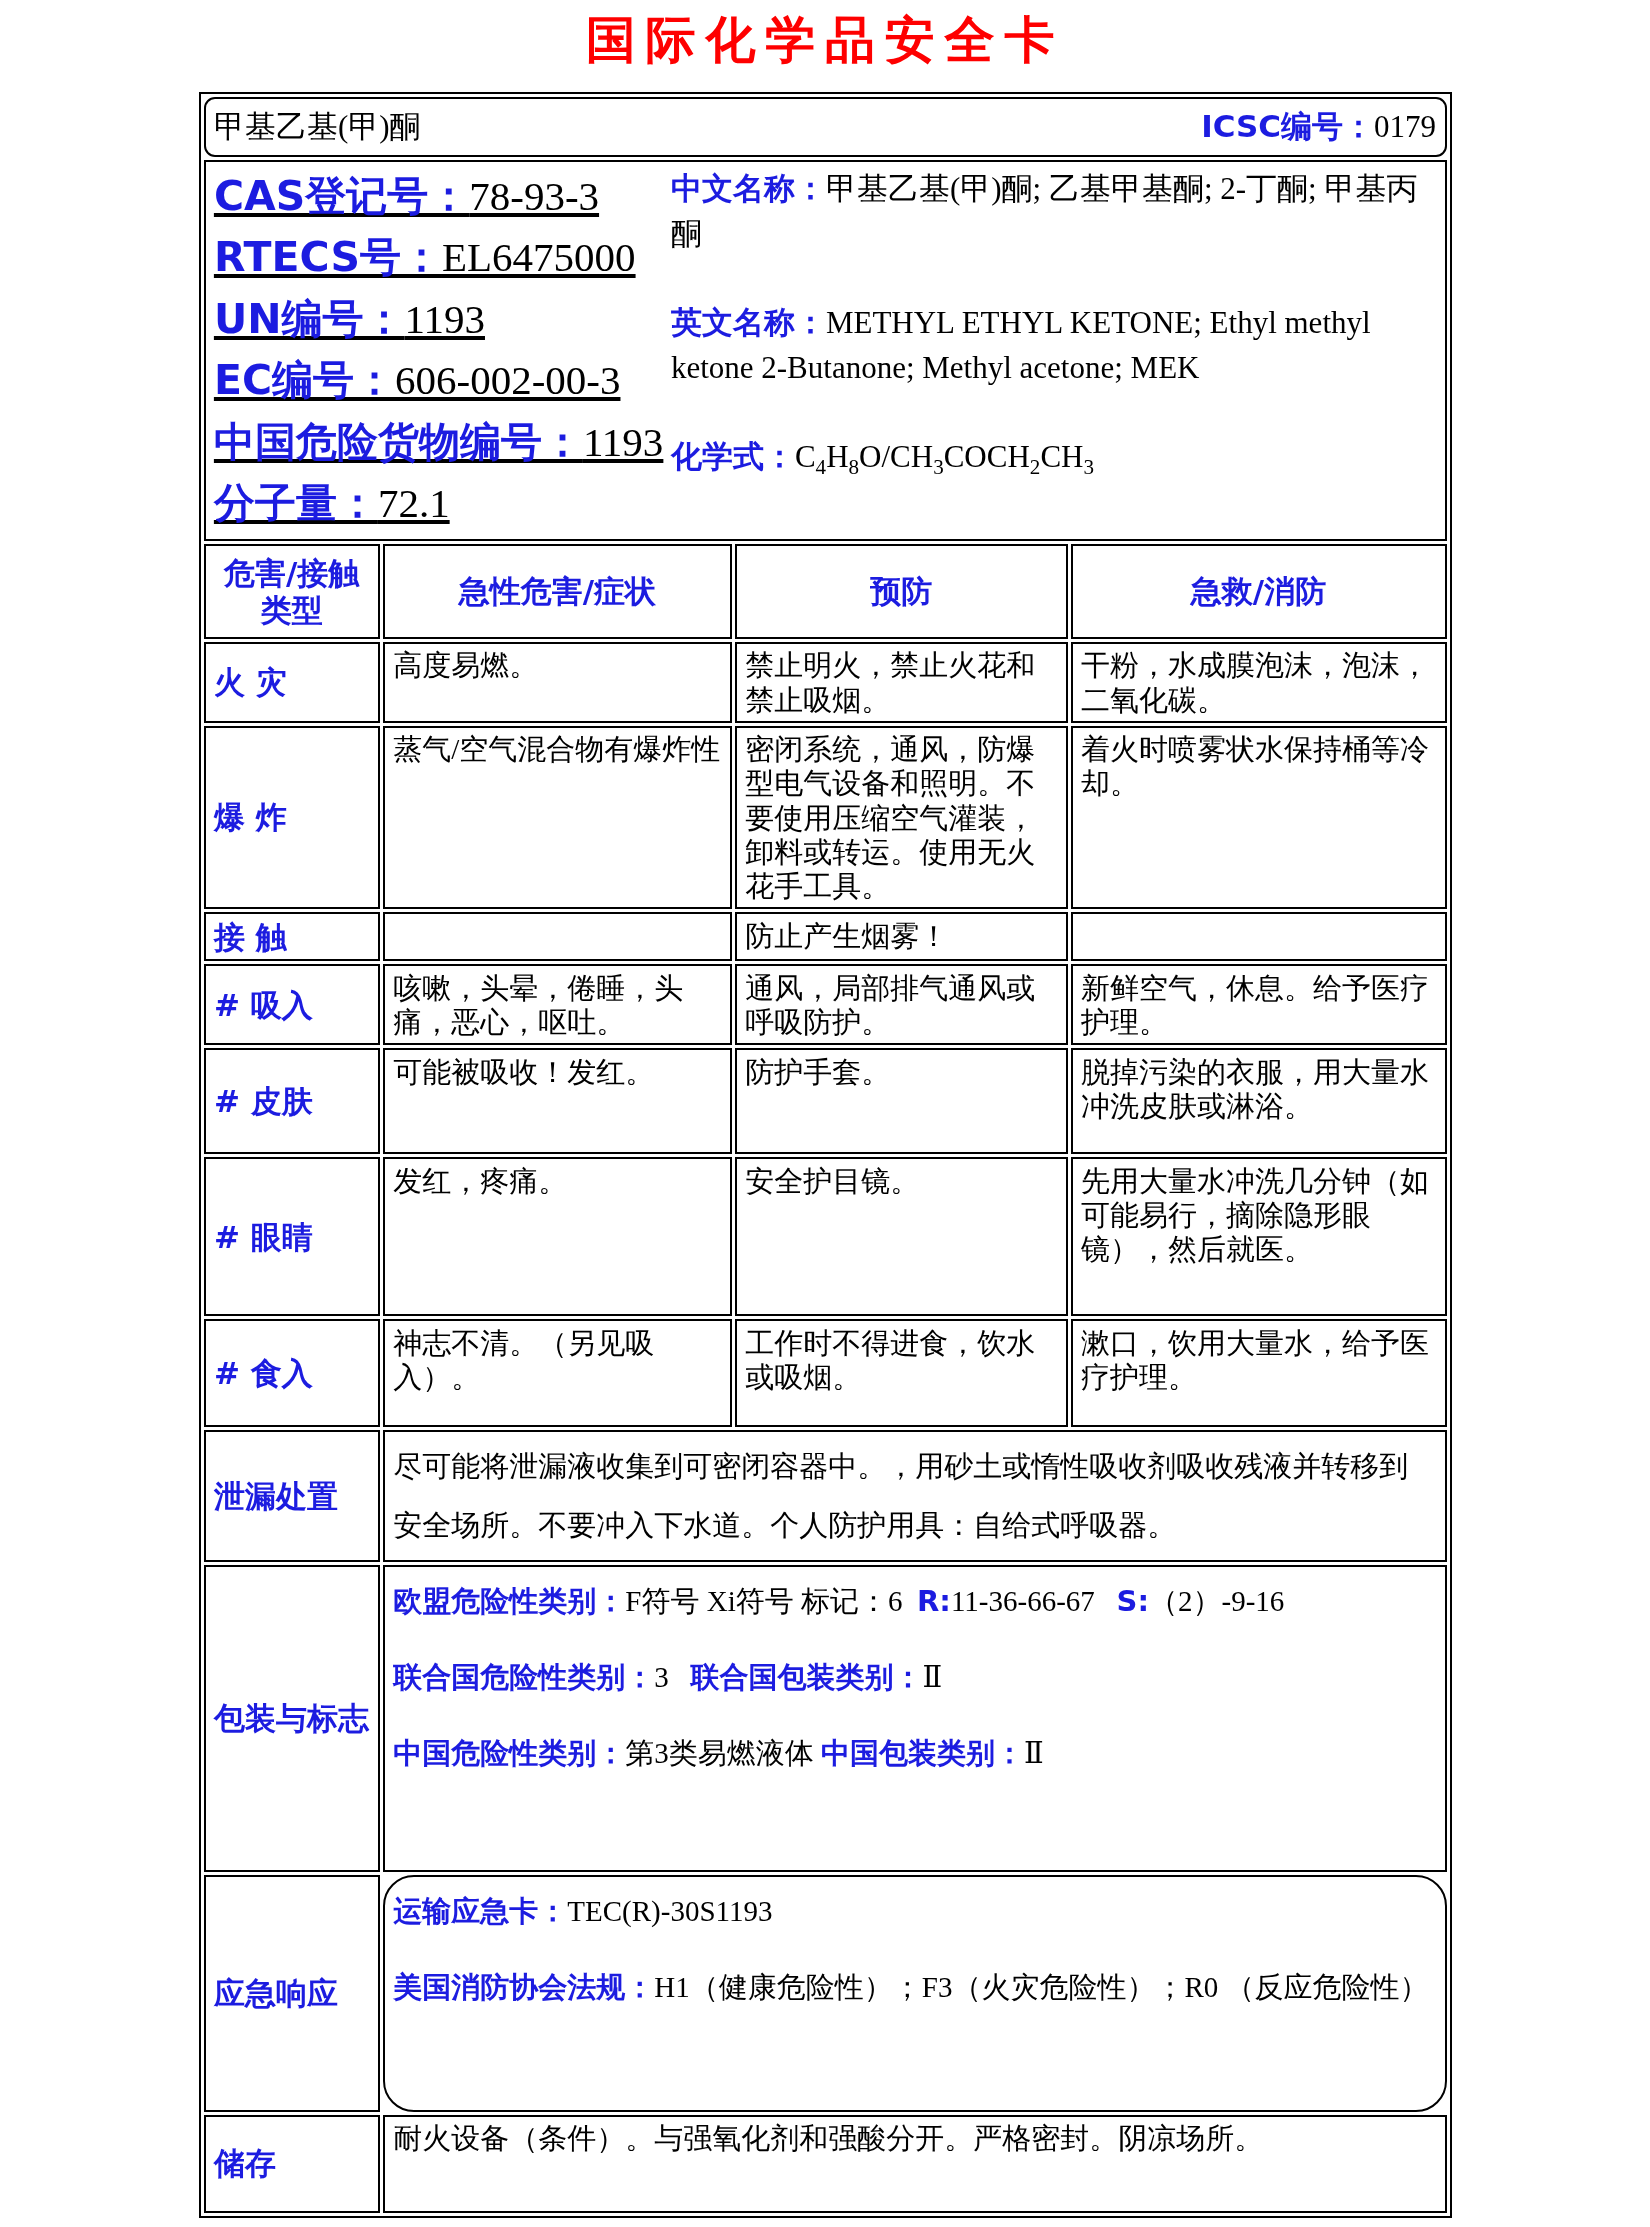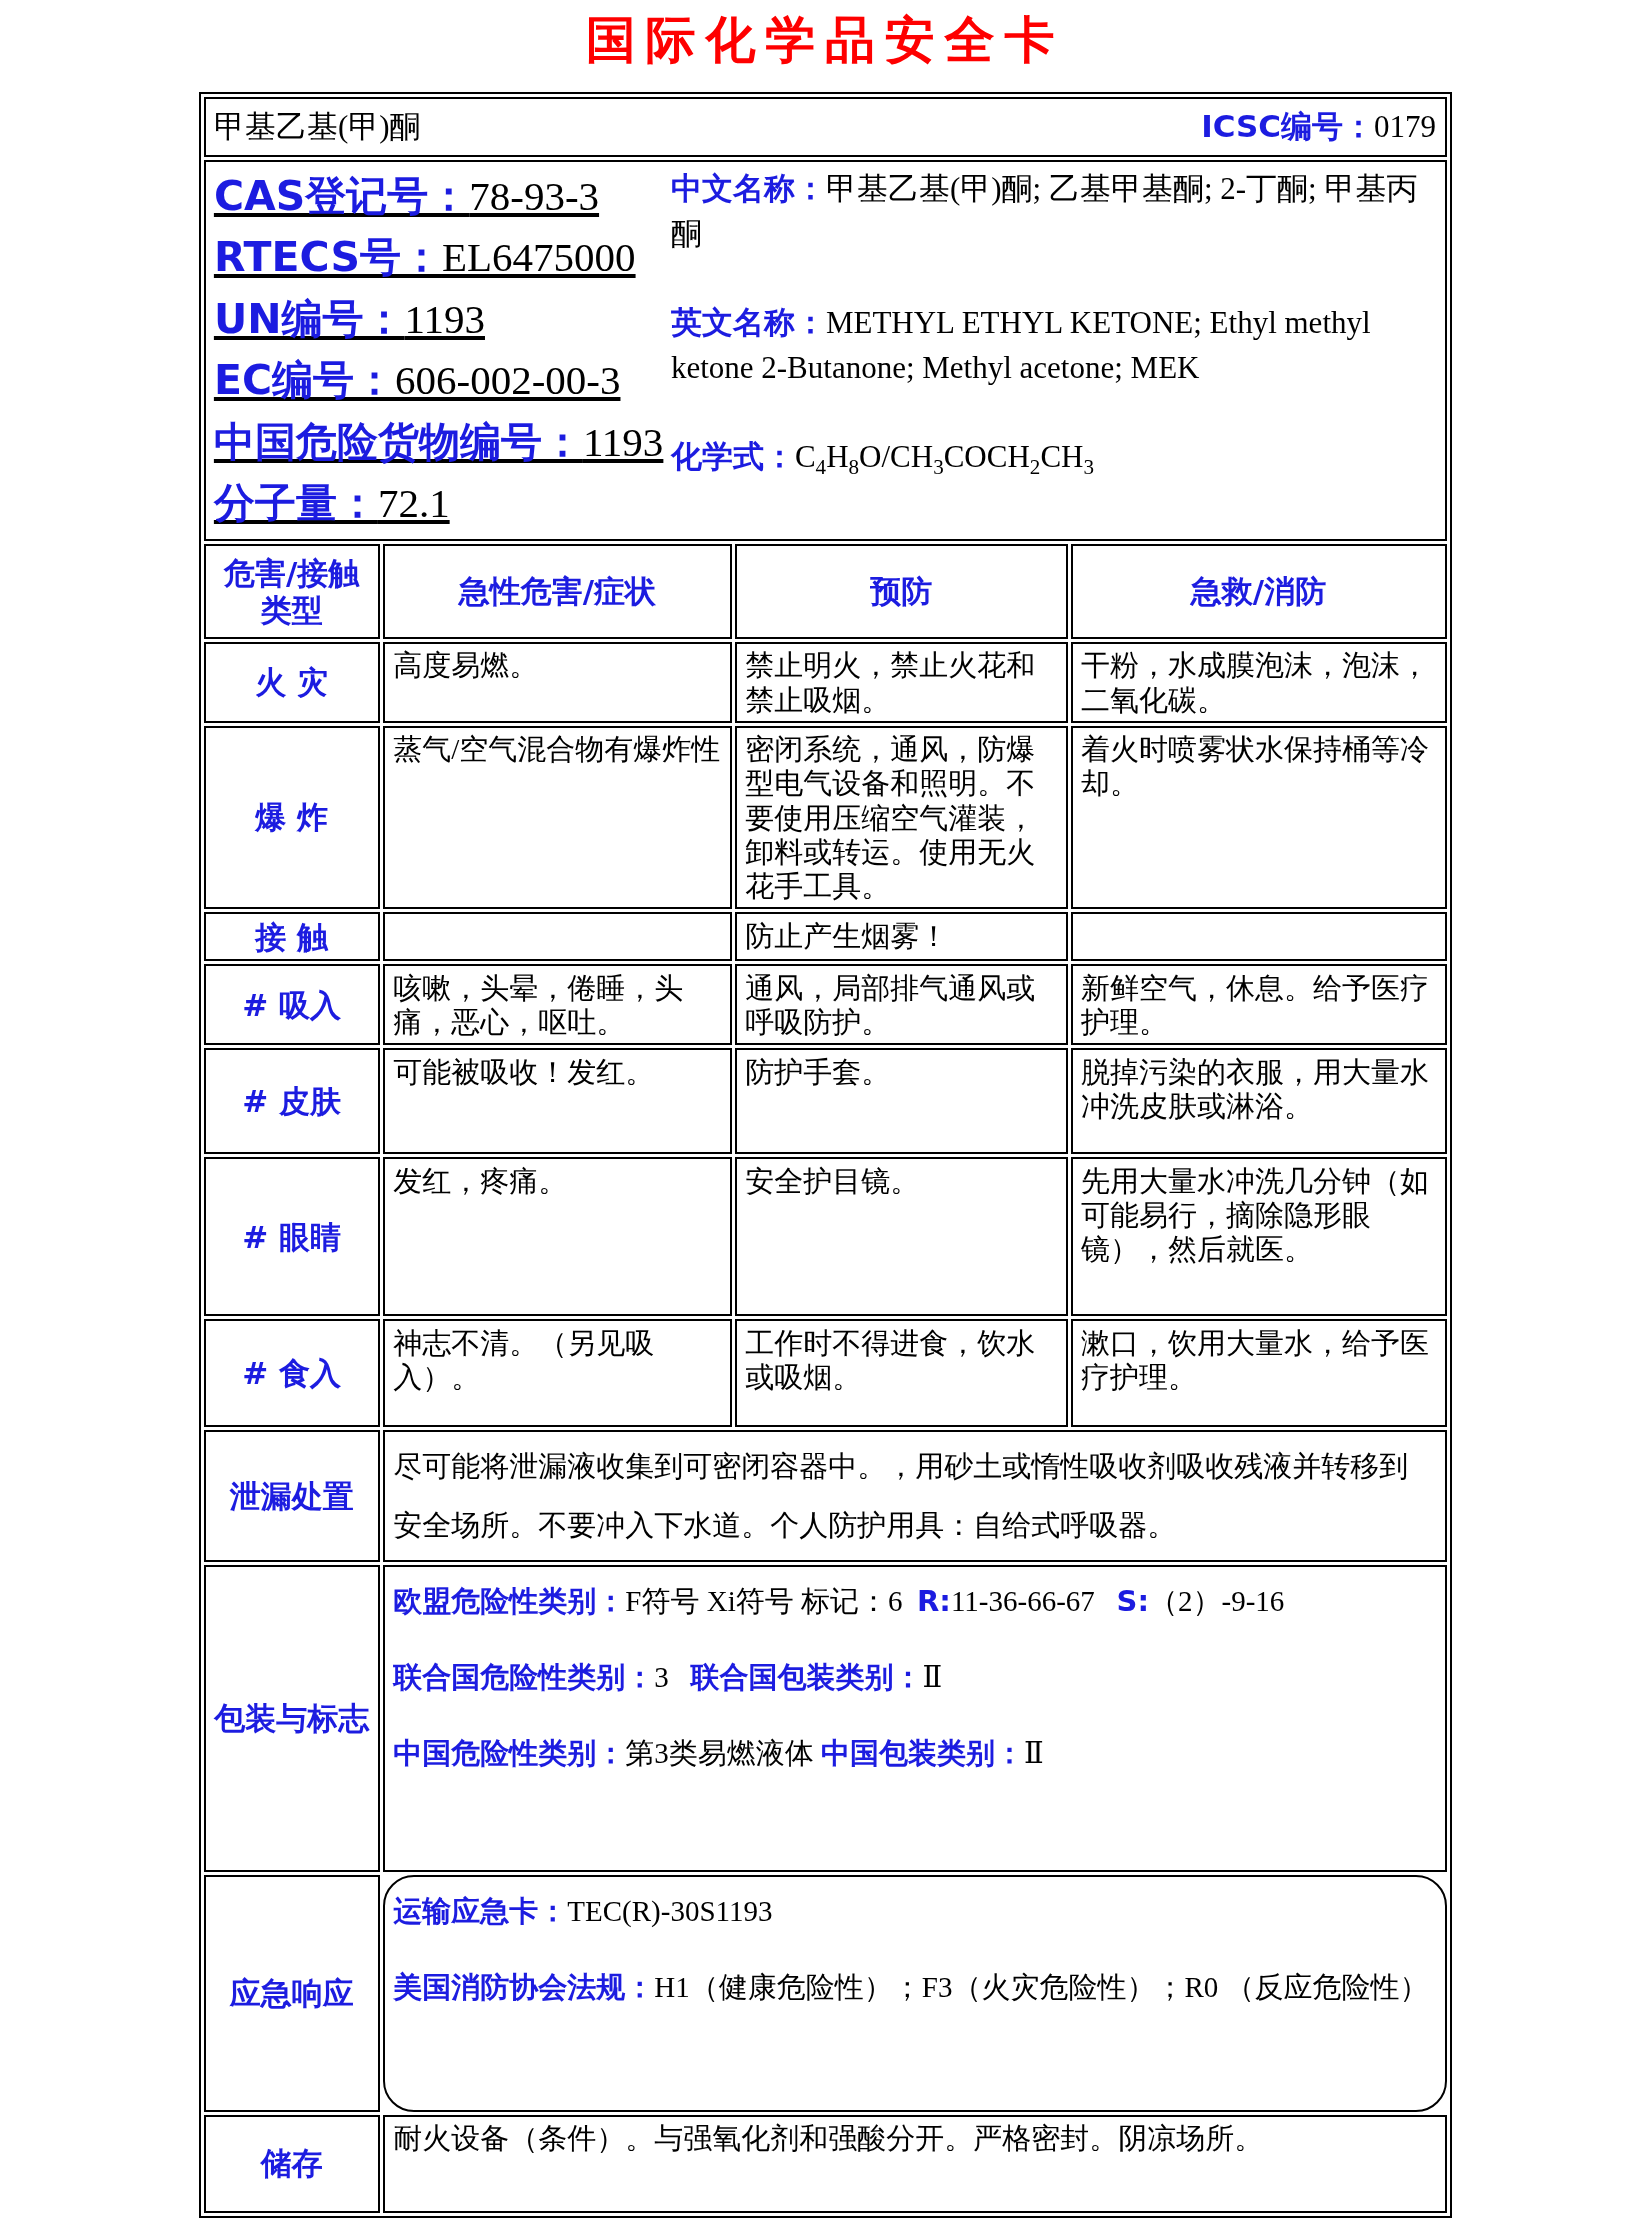--- a/index.html
+++ b/index.html
@@ -49,21 +49,21 @@
   col.c4{width:375px;}
 
   .lbl{
     font-family:"DejaVu Sans","Liberation Sans",sans-serif;
     font-weight:bold;
     color:var(--blue);
   }
   .val{color:#000;}
 
   
-  td.id-row{height:60px;vertical-align:middle;}
+  td.id-row{height:60px;vertical-align:middle;border-radius:11px;}
   .id-flex{display:flex;justify-content:space-between;align-items:center;font-size:31px;}
 
   
   td.info-row{height:256px;}
   .info-flex{display:flex;}
   .info-left{width:457px;flex:0 0 auto;}
   .info-left .line{line-height:1.5;font-size:41px;white-space:nowrap;text-decoration:underline;}
   .info-right{flex:1 1 auto;}
   .info-right .block{font-size:31px;line-height:1.45;}
   .info-right .gap{margin-top:43px;}
@@ -71,21 +71,20 @@
 
   
   td.head-cell{
     height:95px;
     text-align:center;
     vertical-align:middle;
     font-size:31px;
   }
   
   td.type-cell{
-    text-align:center;
     vertical-align:middle;
     font-size:31px;
   }
   td.body-cell{}
 
   
   td.section-content{line-height:2.05;}
   td.pack-content p, td.emerg-content p{margin:0 0 15.3px 0;line-height:2.1;white-space:pre-wrap;}
   td.pack-content{height:307px;}
   td.emerg-content{height:237px;border-radius:31px;}

